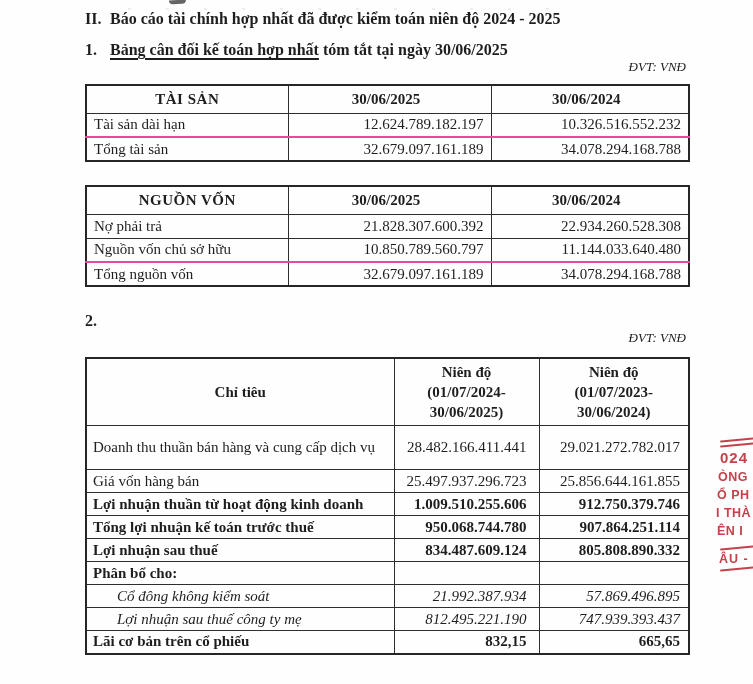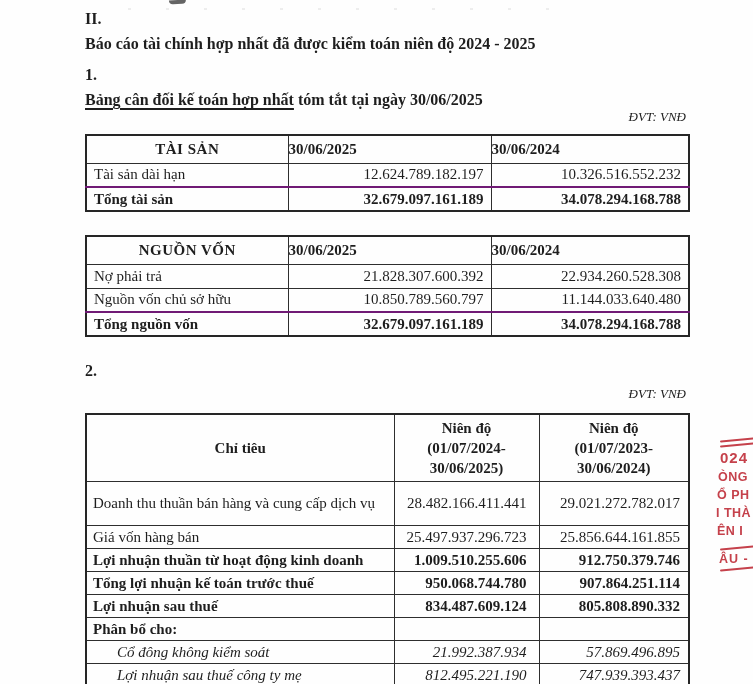--- a/index.html
+++ b/index.html
@@ -3,44 +3,44 @@
 <meta charset="utf-8">
 <style>
   * { margin:0; padding:0; box-sizing:border-box; }
   html,body { width:753px; height:684px; }
   body { font-family:"Liberation Serif","DejaVu Serif",serif; background:#ffffff; color:#1e1e1e; overflow:hidden; }
   .page { position:relative; width:753px; height:684px; background:#fefefe; overflow:hidden; }
 
   .content { position:absolute; left:85px; top:0; width:603px; }
 
   
-  .heading { display:flex; font-weight:bold; font-size:16px; line-height:19px;flex-direction:column; }
+  .heading { display:flex; font-weight:bold; font-size:16px; line-height:19px; }
   .heading .prefix { width:25px; flex:0 0 25px; }
   .h-main { margin-top:9px; }
   .h-item1 { margin-top:12px; }
   .h-item2 { margin-top:24px; }
   .u { text-decoration:underline; text-underline-offset:3px; text-decoration-thickness:1.5px; }
   .dvt { text-align:right; font-style:italic; font-size:13px; margin-top:0; padding-right:2px; }
 
   
   table { border-collapse:collapse; width:603px; table-layout:fixed; font-size:15px; }
   table, th, td { border:1px solid #2e2e2e; }
   table { border:2px solid #262626; }
   td, th { vertical-align:middle; overflow:hidden; white-space:nowrap; }
 
   
   .bs { margin-top:9px; }
   .bs2 { margin-top:23px; }
   .bs th { font-weight:bold; height:28px; }
   .bs th.name-h { text-align:center; letter-spacing:.5px; }
-  .bs th.num-h { text-align:left; padding-right:7px; }
+  .bs th.num-h { text-align:center; padding-right:7px; }
   .bs td { height:24px; }
   .bs td.lbl { text-align:left; padding-left:7px; }
   .bs td.num { text-align:right; padding-right:7px; }
-  .bs tr.total td { font-weight:bold; border-top:2px solid #701a75; }
+  .bs tr.total td { font-weight:normal; border-top:2px solid #ec4899; }
 
   
   .inc { margin-top:11px; }
   .inc th { font-weight:bold; text-align:center; line-height:20px; padding:3px 2px; height:64px; }
   .inc td { height:23px; }
   .inc td.lbl { text-align:left; padding-left:6px; }
   .inc td.num { text-align:right; padding-right:12px; }
   .inc td.num.last { padding-right:8px; }
   .inc tr.wrap td { height:44px; }
   .inc tr.wrap td.lbl { white-space:normal; line-height:21px; padding-top:1px; padding-bottom:2px;margin-left:12px; }

